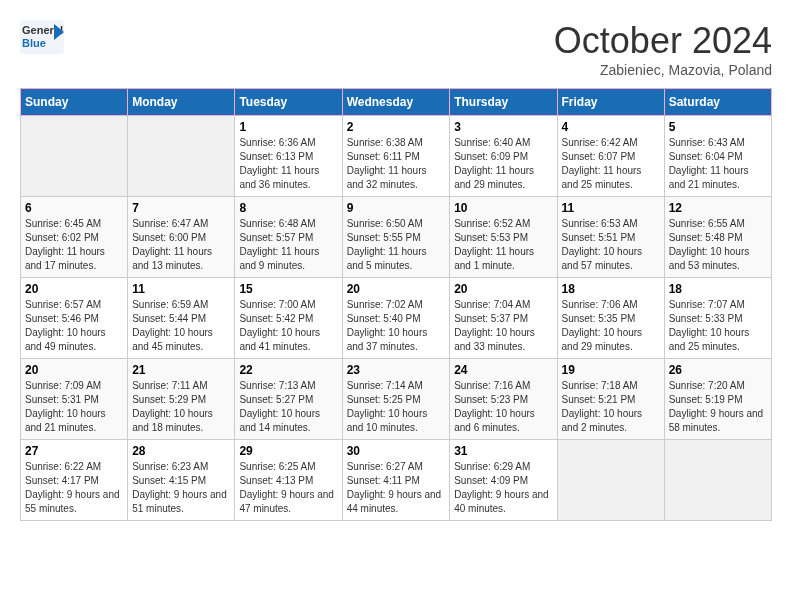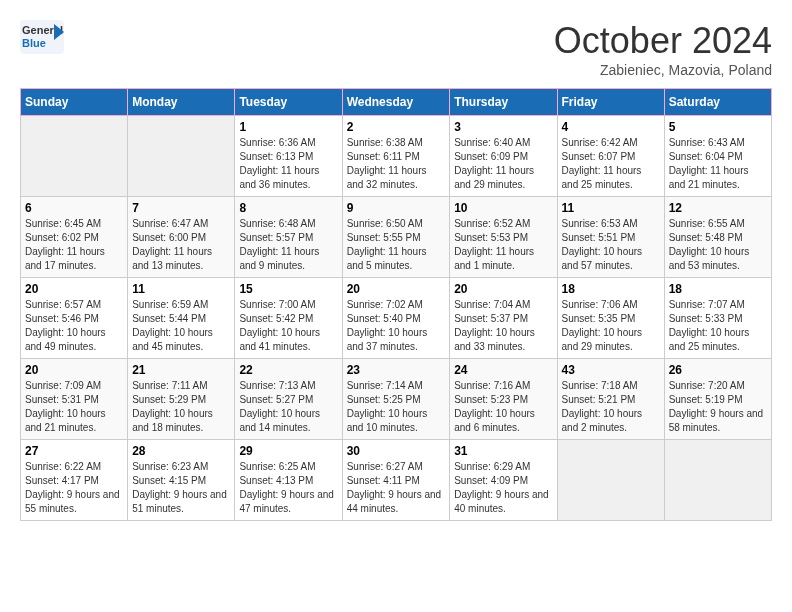--- a/index.html
+++ b/index.html
@@ -207,21 +207,21 @@
         </td>
         <td>
           <span class="day-number">23</span>
           <div class="day-info">Sunrise: 7:14 AM<br>Sunset: 5:25 PM<br>Daylight: 10 hours and 10 minutes.</div>
         </td>
         <td>
           <span class="day-number">24</span>
           <div class="day-info">Sunrise: 7:16 AM<br>Sunset: 5:23 PM<br>Daylight: 10 hours and 6 minutes.</div>
         </td>
         <td>
-          <span class="day-number">43</span>
+          <span class="day-number">19</span>
           <div class="day-info">Sunrise: 7:18 AM<br>Sunset: 5:21 PM<br>Daylight: 10 hours and 2 minutes.</div>
         </td>
         <td>
           <span class="day-number">26</span>
           <div class="day-info">Sunrise: 7:20 AM<br>Sunset: 5:19 PM<br>Daylight: 9 hours and 58 minutes.</div>
         </td>
       </tr>
       <tr>
         <td>
           <span class="day-number">27</span>

